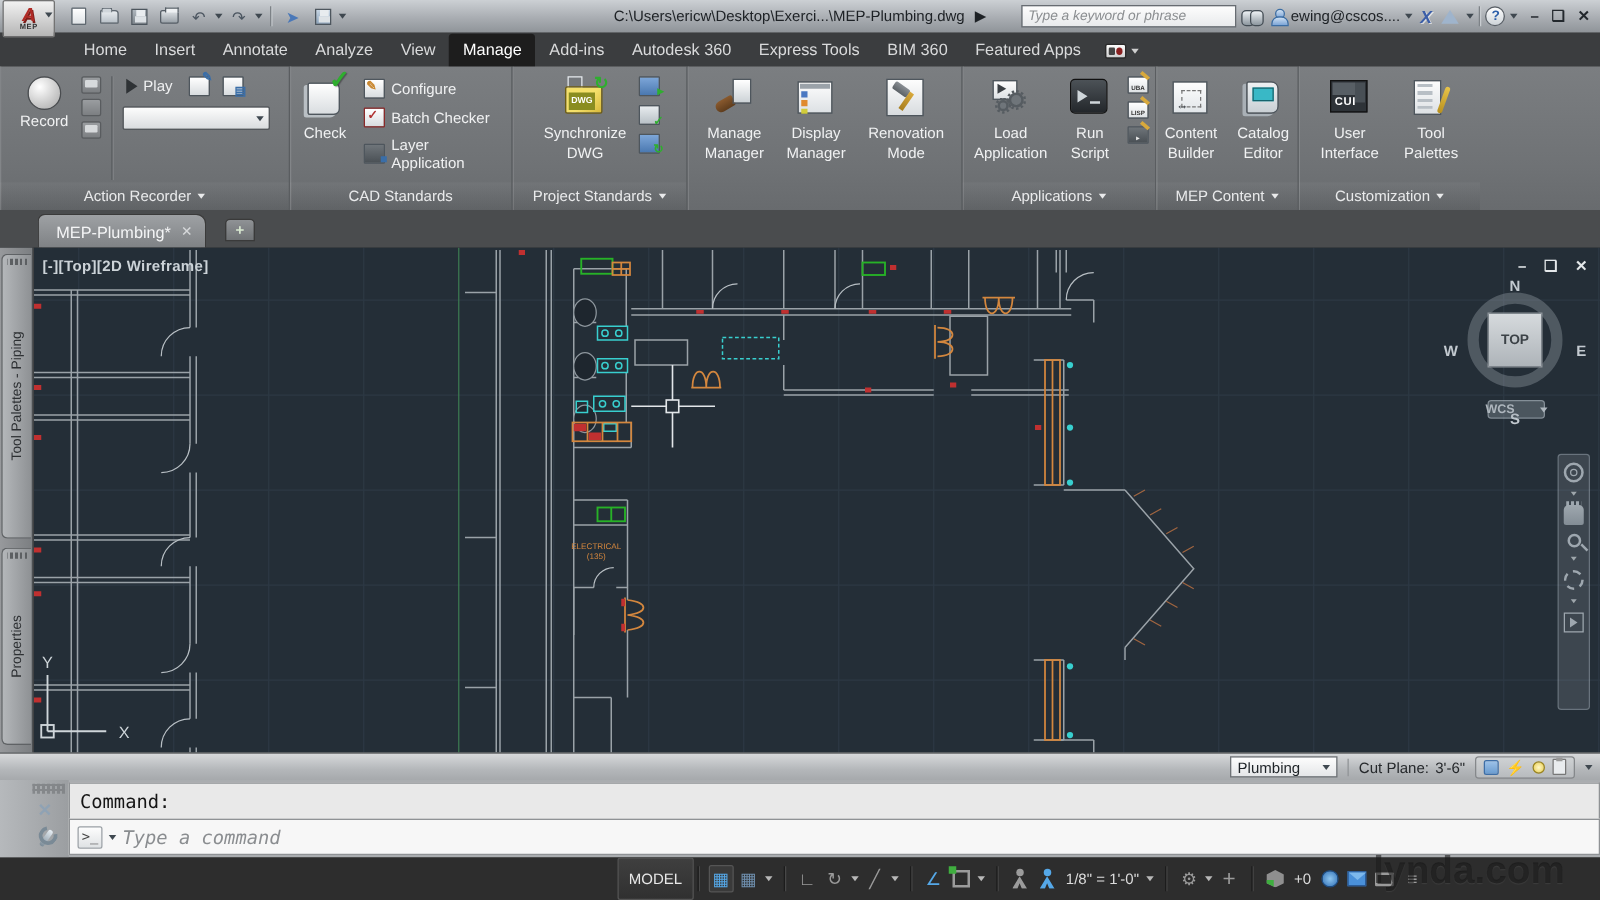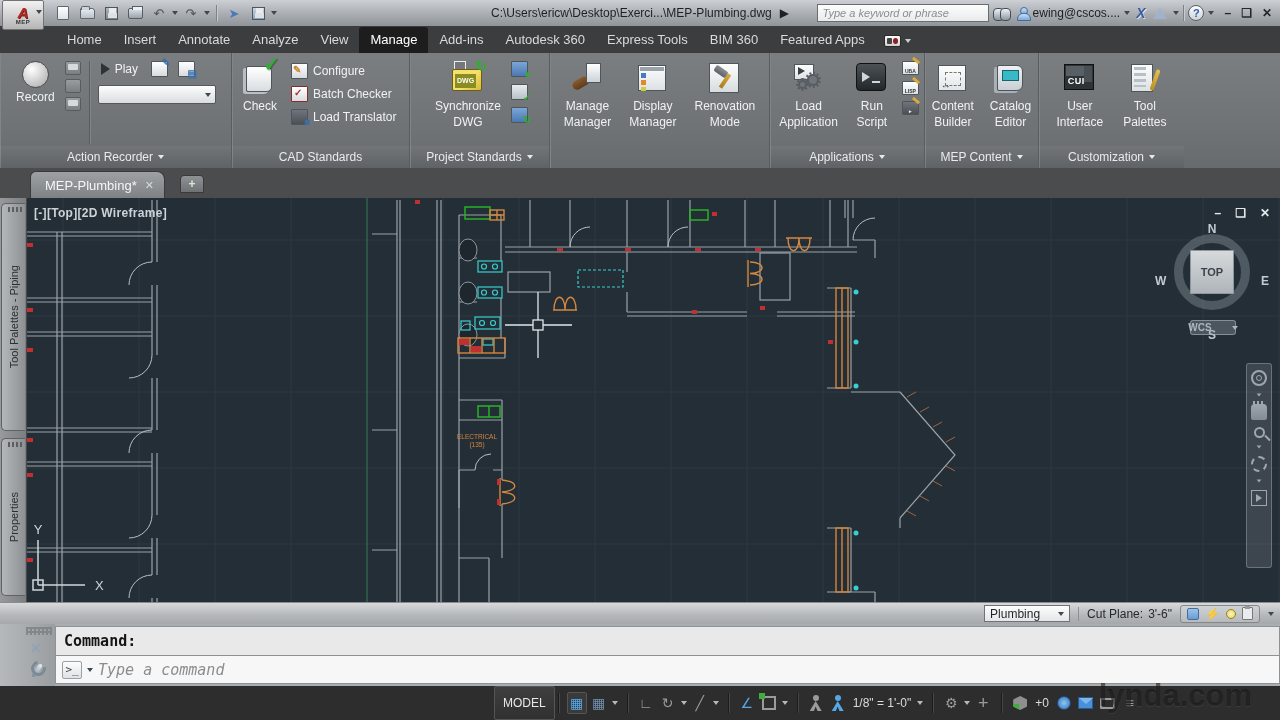--- a/index.html
+++ b/index.html
@@ -249,21 +249,21 @@
     background:repeating-linear-gradient(to right,#7d8083 0 2px, transparent 2px 4px),
                repeating-linear-gradient(#7d8083 0 2px, transparent 2px 4px); opacity:.8; }
   .cmdx { position:absolute; left:30px; top:16px; color:#8fa2b4; font-size:14px; font-weight:bold; }
   .wrench { position:absolute; left:28px; top:38px; width:18px; height:18px; }
   .wrench:before { content:""; position:absolute; left:7px; top:1px; width:4px; height:15px;
     background:linear-gradient(#e8eff5,#7a8a96); transform:rotate(35deg); border-radius:2px; }
   .wrench:after { content:""; position:absolute; left:3px; top:-1px; width:9px; height:9px;
     border:3px solid #7a8a96; border-radius:50%; border-top-color:transparent; transform:rotate(35deg); }
   .cmdhist { position:absolute; left:55px; top:2px; width:1225px; height:29px; background:#e9e9e9;
     border:1px solid #8f9295; border-bottom:none; display:flex; align-items:center; padding-left:8px; }
-  .cmdhist span { font-family:"DejaVu Sans Mono", monospace; font-size:15px; font-weight:bold; color:#151515; }
+  .cmdhist span { font-family:"DejaVu Sans Mono", monospace; font-size:15px; font-weight:normal; color:#151515; }
   .cmdinput { position:absolute; left:55px; top:31px; width:1225px; height:29px; background:#f7f7f7;
     border:1px solid #8f9295; display:flex; align-items:center; gap:5px; padding-left:6px; }
   .prompt-chip { width:20px; height:18px; background:linear-gradient(#fdfdfd,#dfe2e4); border:1px solid #9aa0a5;
     border-radius:2px; font-family:"DejaVu Sans Mono",monospace; font-size:11px; color:#444;
     display:flex; align-items:center; justify-content:center; }
   .cmdinput input { border:none; outline:none; background:transparent; flex:1;
     font-family:"DejaVu Sans Mono", monospace; font-style:italic; font-size:15px; color:#8a8d90; }
 
   
   .statusbar { position:absolute; left:0; top:686px; width:1280px; height:34px; background:#2d2d2d;
@@ -439,21 +439,21 @@
               <span class="sheet" style="border-color:#8a2a2a"></span>
               <span class="accent" style="left:3px;top:2px;color:#b03030">✓</span>
             </span>
           <span>Batch Checker</span>
         </div>
         <div class="rowbtn">
           <span class="ico16">
               <span class="sheet" style="background:linear-gradient(#6f757a,#4a5055)"></span>
               <span class="accent" style="right:-2px;bottom:-2px;color:#3a6ea8">■</span>
             </span>
-          <span>Load Translator</span>
+          <span>Layer Application</span>
         </div>
       </div>
     </div>
     <div class="panel-foot">
       <span>CAD Standards</span>
     </div>
   </div>
 
   <div class="panel" style="width:140px">
     <div class="panel-body" style="justify-content:center">

